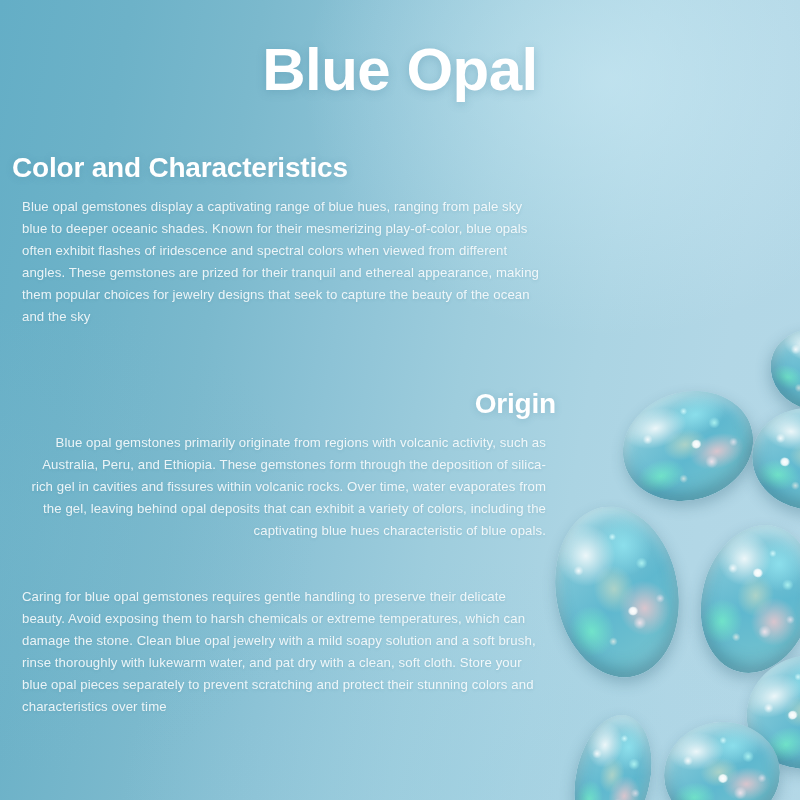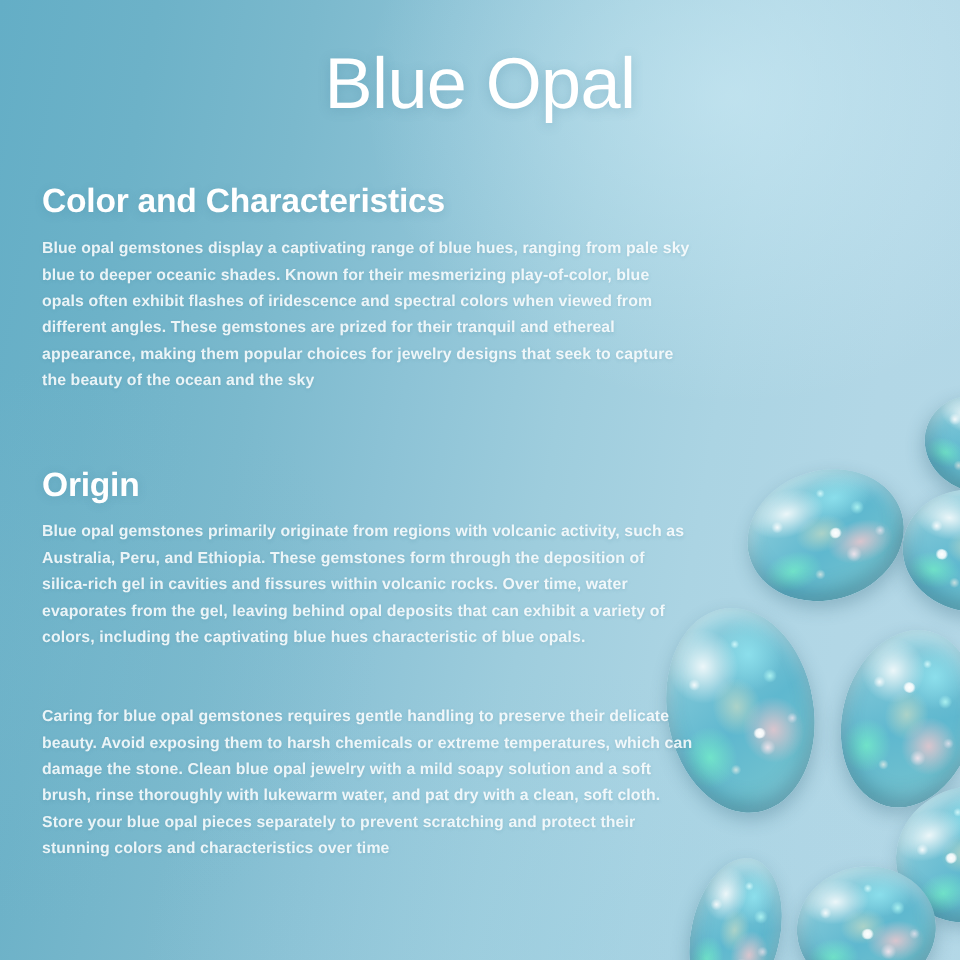--- a/index.html
+++ b/index.html
@@ -115,51 +115,51 @@
 
   
   #title {
     position: absolute;
     top: 38px;
     left: 0;
     width: 800px;
     text-align: center;
     color: #ffffff;
     font-size: 60px;
-    font-weight: 400;
+    font-weight: 700;
     letter-spacing: -0.5px;
     line-height: 1.05;
     text-shadow: 0 2px 10px rgba(70,130,155,0.30);
   }
   #content {
     position: absolute;
-    left: 35px;
+    left: 12px;
     top: 152px;
     width: 544px;
   }
   .section { margin-bottom: 8px; }
   .section-heading {
     color: #ffffff;
     font-size: 28px;
     font-weight: 700;
     letter-spacing: -0.2px;
     margin: 0 0 12px 0;
     text-shadow: 0 1px 7px rgba(70,130,155,0.28);
   }
   .section-body {
     color: rgba(255,255,255,0.86);
     font-size: 13.2px;
-    font-weight: 700;
+    font-weight: 400;
     line-height: 22px;
-    margin: 0;
+    margin: 10px;
     letter-spacing: 0.1px;
     text-shadow: 0 1px 3px rgba(70,130,155,0.22);
   }
   .sec-color { }
-  .sec-origin { margin-top: 60px; }
+  .sec-origin { margin-top: 60px; text-align: right; }
   .sec-care  { margin-top: 44px; }
 </style>
 </head>
 <body>
 
 <div id="poster">
 
   <div class="bloom bloom-top-right"></div>
   <div class="bloom bloom-mid-left"></div>
   <div class="bloom bloom-bottom"></div>

